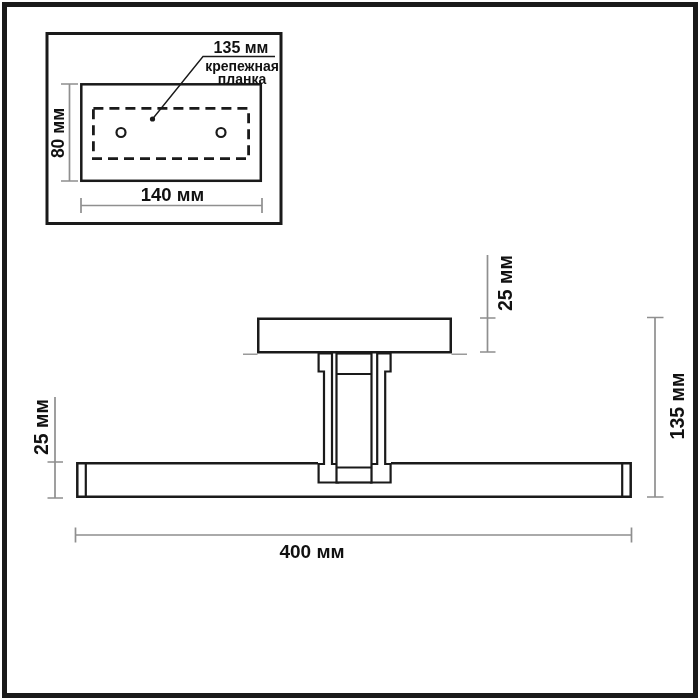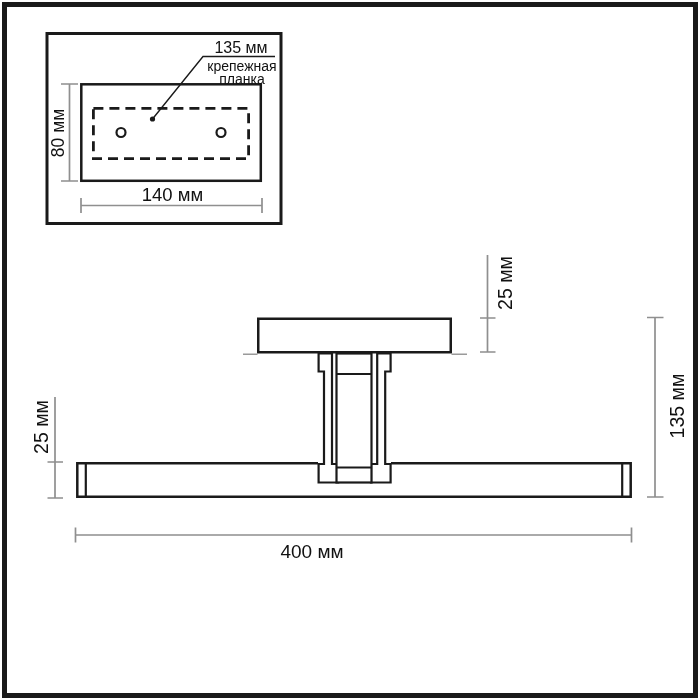--- a/index.html
+++ b/index.html
@@ -3,21 +3,21 @@
 <meta charset="utf-8">
 <style>
   :root{
     --object-line:#1a1a1a;
     --dimension-line:#8f8f8f;
     --text:#111111;
     --background:#ffffff;
   }
   html,body{margin:0;padding:0;background:var(--background);}
   body{width:700px;height:700px;overflow:hidden;}
-  .stage{position:relative;width:700px;height:700px;background:var(--background);}
+  .stage{position:relative;width:700px;height:700px;background:var(--background);font-weight:bold;}
   svg{display:block;}
   .obj{stroke:var(--object-line);fill:#ffffff;}
   .objline{stroke:var(--object-line);fill:none;}
   .dim{stroke:var(--dimension-line);fill:none;stroke-width:1.7;}
   .txt{fill:var(--text);font-family:"Liberation Sans","DejaVu Sans",sans-serif;}
 </style>
 </head>
 <body>
 
 <div class="stage">

